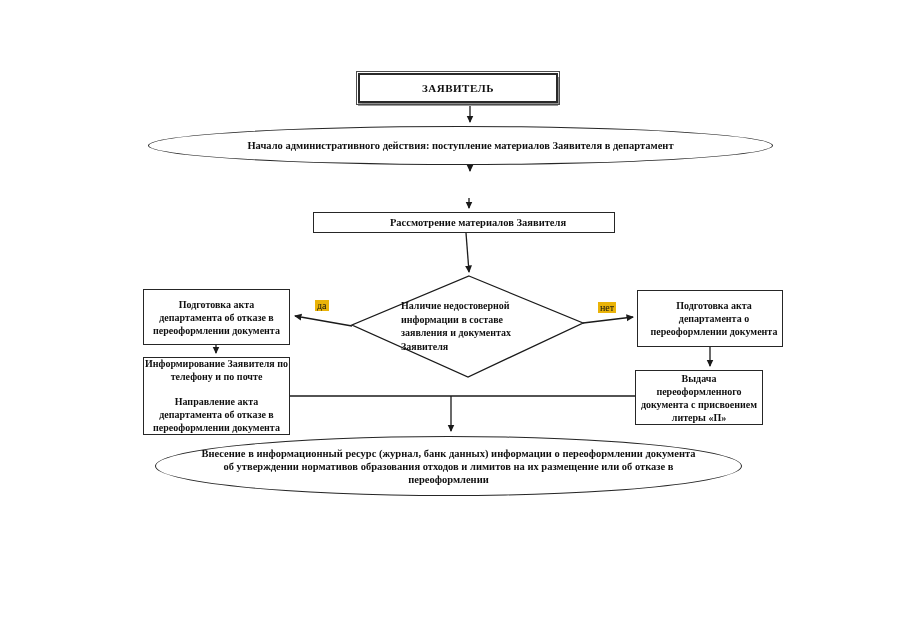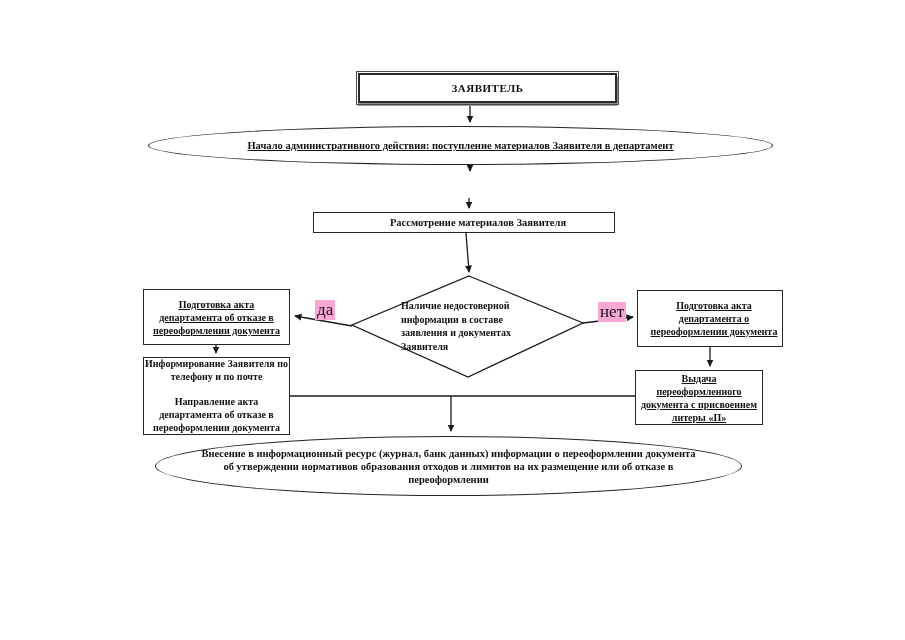--- a/index.html
+++ b/index.html
@@ -34,28 +34,28 @@
     letter-spacing:.5px;
   }
   .diamond-text{
     position:absolute;
     text-align:left;
     font-weight:bold;
     font-size:10px;line-height:13.5px;
   }
   .edge-label{
     position:absolute;
-    font-size:17px;
+    font-size:10px;
     font-weight:normal;
-    background:#f9a8d4;
+    background:#eab308;
     padding:0 2px;
   }
   .two-para p{margin:0 0 12px 0;}
   .two-para p:last-child{margin:0;font-family:Liberation Serif, serif;}
-  .pad{padding:3px 4px;text-decoration:underline;}
+  .pad{padding:3px 4px;}
 </style>
 </head>
 <body>
 
 <div id="page">
 
   <svg id="wires" viewBox="0 0 905 640" xmlns="http://www.w3.org/2000/svg">
     <defs>
       <marker id="ah" markerWidth="9" markerHeight="8" refX="6.5" refY="3.5" orient="auto" markerUnits="userSpaceOnUse">
         <path d="M0,0 L7.5,3.5 L0,7 Z" fill="#1a1a1a"></path>
@@ -69,21 +69,21 @@
       <line x1="352" y1="326" x2="295" y2="316" marker-end="url(#ah)"></line>
       <line x1="583" y1="323" x2="633" y2="317" marker-end="url(#ah)"></line>
       <line x1="216" y1="345" x2="216" y2="353" marker-end="url(#ah)"></line>
       <line x1="710" y1="347" x2="710" y2="366" marker-end="url(#ah)"></line>
       <line x1="290" y1="396" x2="635" y2="396"></line>
       <line x1="451" y1="396" x2="451" y2="431" marker-end="url(#ah)"></line>
       <polygon points="469,276 583,323 468,377 352,325" fill="#ffffff"></polygon>
     </g>
   </svg>
 
-  <div class="node frame" style="left:358px;top:73px;width:259px;height:30px;">
+  <div class="node frame" style="left:358px;top:73px;width:200px;height:30px;">
     <span>ЗАЯВИТЕЛЬ</span>
   </div>
 
   <div class="node oval fs10-5" style="left:148px;top:126px;width:625px;height:39px;">
     <span class="pad">Начало административного действия: поступление материалов Заявителя в департамент</span>
   </div>
 
 
   <div class="node rect fs10-5" style="left:313px;top:212px;width:302px;height:21px;padding-left:28px;">
     <span>Рассмотрение материалов Заявителя</span>

